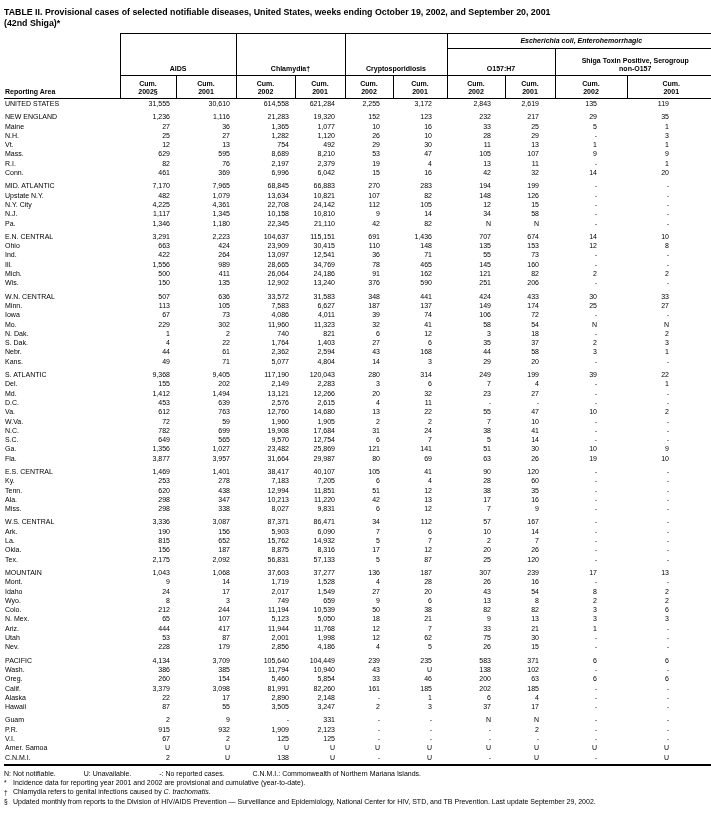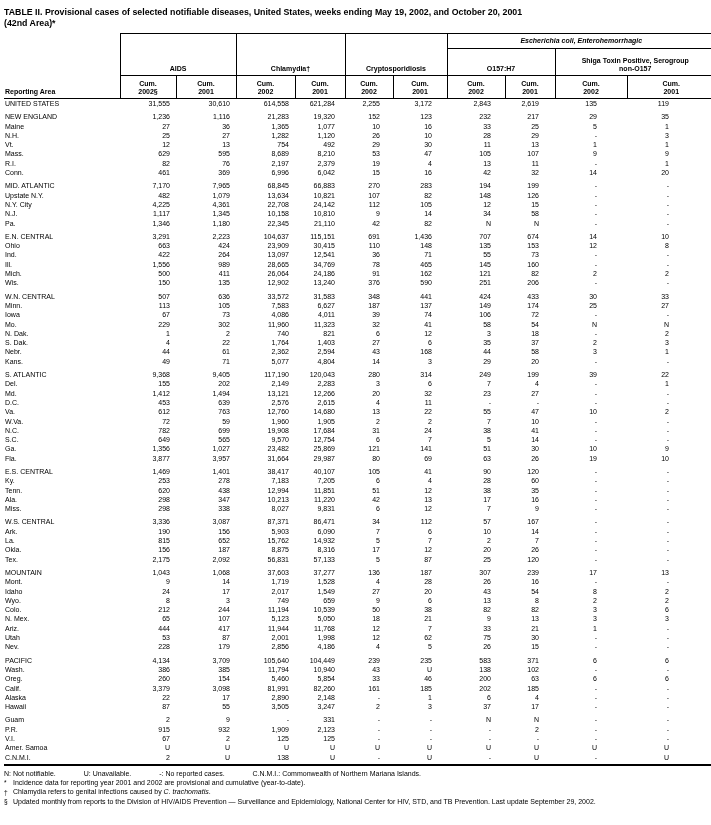--- a/index.html
+++ b/index.html
@@ -32,22 +32,22 @@
   .legend span{margin-right:28px;}
   .note{display:flex;}
   .note .marker{flex:none;width:9px;font-size:6.5px;padding-top:0.5px;}
   .note .ntext{flex:1;text-align:justify;padding-right:4px;}
 </style>
 </head>
 <body>
 
 <div class="page">
   <div class="title">
-    <span>TABLE II. Provisional cases of selected notifiable diseases, United States, weeks ending May 19, 2002, and October 20, 2001</span><br>
-    <span>(42nd Area)*</span>
+    <span>TABLE II. Provisional cases of selected notifiable diseases, United States, weeks ending October 19, 2002, and September 20, 2001</span><br>
+    <span>(42nd Shiga)*</span>
   </div>
 
   <table>
     <colgroup>
       <col style="width:116px">
         <col style="width:56px">
         <col style="width:60px">
       <col style="width:59px">
         <col style="width:50px">
         <col style="width:48px">

